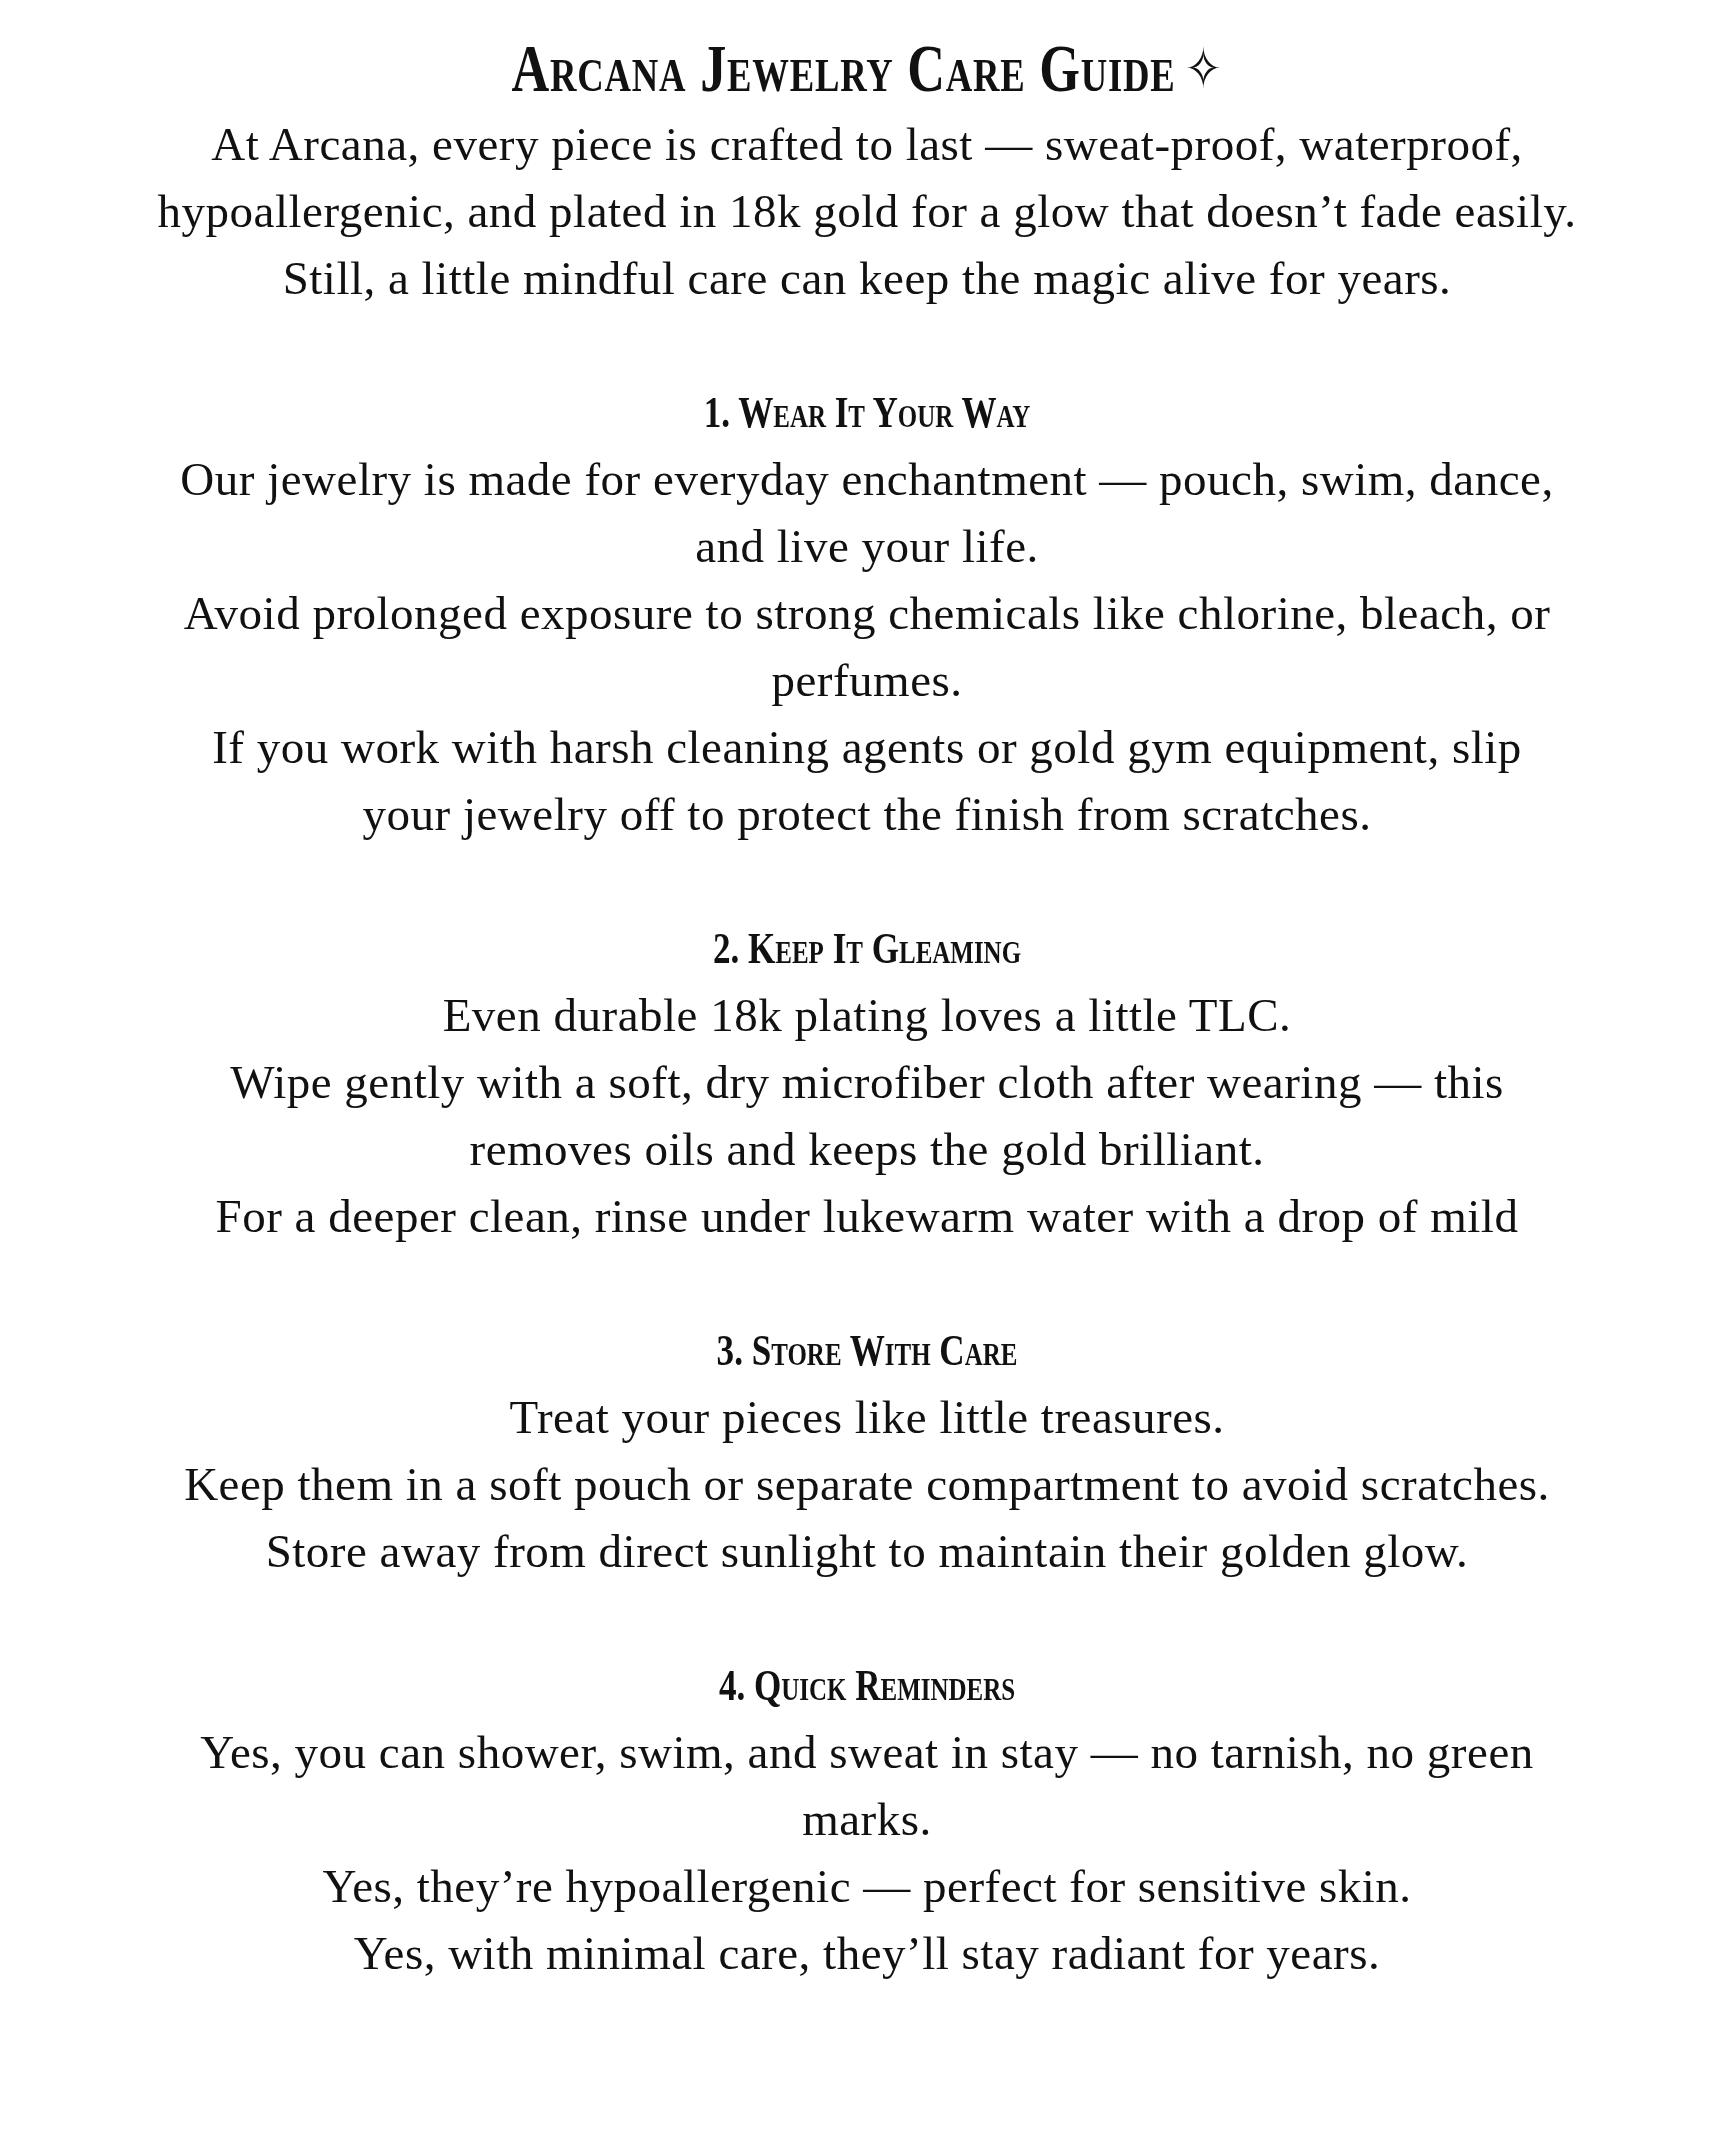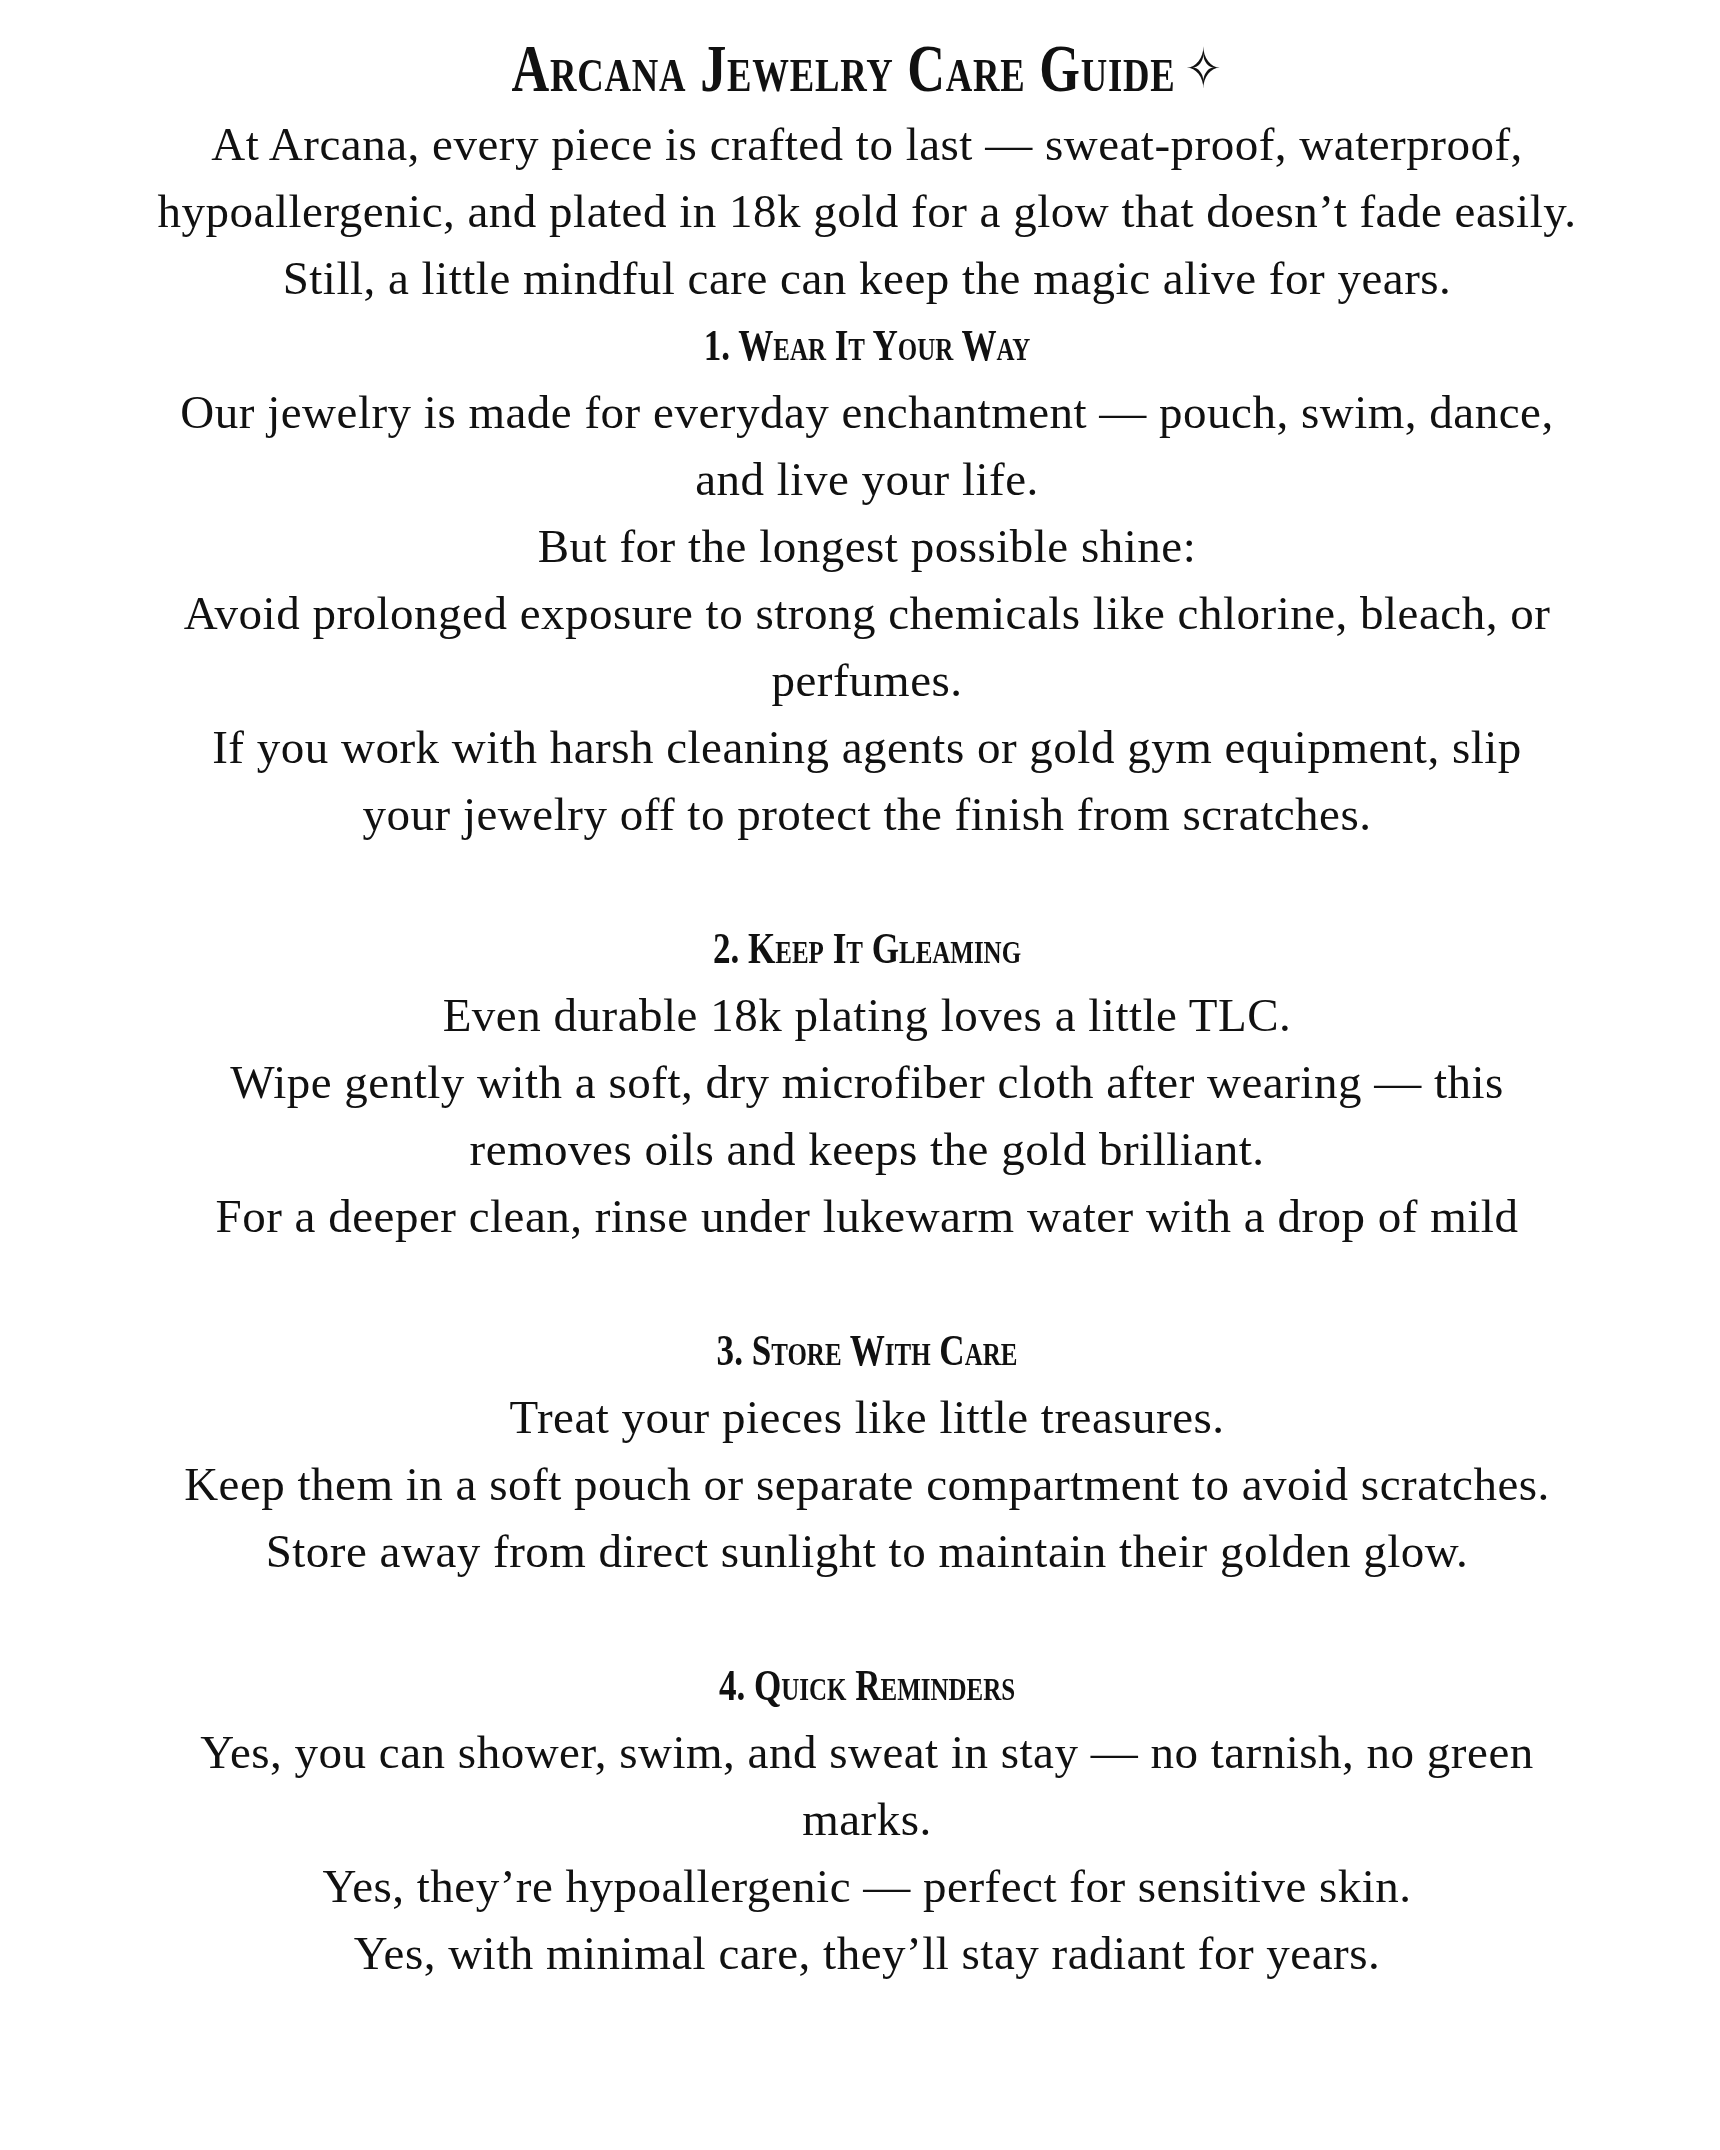--- a/index.html
+++ b/index.html
@@ -41,21 +41,21 @@
       font-size: 56px;
       vertical-align: 3.1px;
     }
     .para-line {
       font-size: 47px;
       line-height: 67px;
       margin: 0;
       white-space: nowrap;
       letter-spacing: 0.5px;
     }
-    .intro { }
+    .intro { margin-bottom: 67px; }
     .section { margin: 0 0 67px 0; }
     .section-heading {
       font-family: "Liberation Serif", "DejaVu Serif", serif;
       font-weight: bold;
       font-variant: small-caps;
       font-size: 45px;
       line-height: 67px;
       margin: 0;
       transform: scaleX(0.78);
       transform-origin: center;
@@ -74,21 +74,20 @@
   <div class="intro">
     <p class="para-line">At Arcana, every piece is crafted to last — sweat-proof, waterproof,</p>
     <p class="para-line">hypoallergenic, and plated in 18k gold for a glow that doesn’t fade easily.</p>
     <p class="para-line">Still, a little mindful care can keep the magic alive for years.</p>
   </div>
 
   <section class="section">
     <h2 class="section-heading">1. Wear It Your Way</h2>
     <p class="para-line">Our jewelry is made for everyday enchantment — pouch, swim, dance,</p>
     <p class="para-line">and live your life.</p>
-    <p class="para-line">But for the longest possible shine:</p>
     <p class="para-line">Avoid prolonged exposure to strong chemicals like chlorine, bleach, or</p>
     <p class="para-line">perfumes.</p>
     <p class="para-line">If you work with harsh cleaning agents or gold gym equipment, slip</p>
     <p class="para-line">your jewelry off to protect the finish from scratches.</p>
   </section>
 
   <section class="section">
     <h2 class="section-heading">2. Keep It Gleaming</h2>
     <p class="para-line">Even durable 18k plating loves a little TLC.</p>
     <p class="para-line">Wipe gently with a soft, dry microfiber cloth after wearing — this</p>

